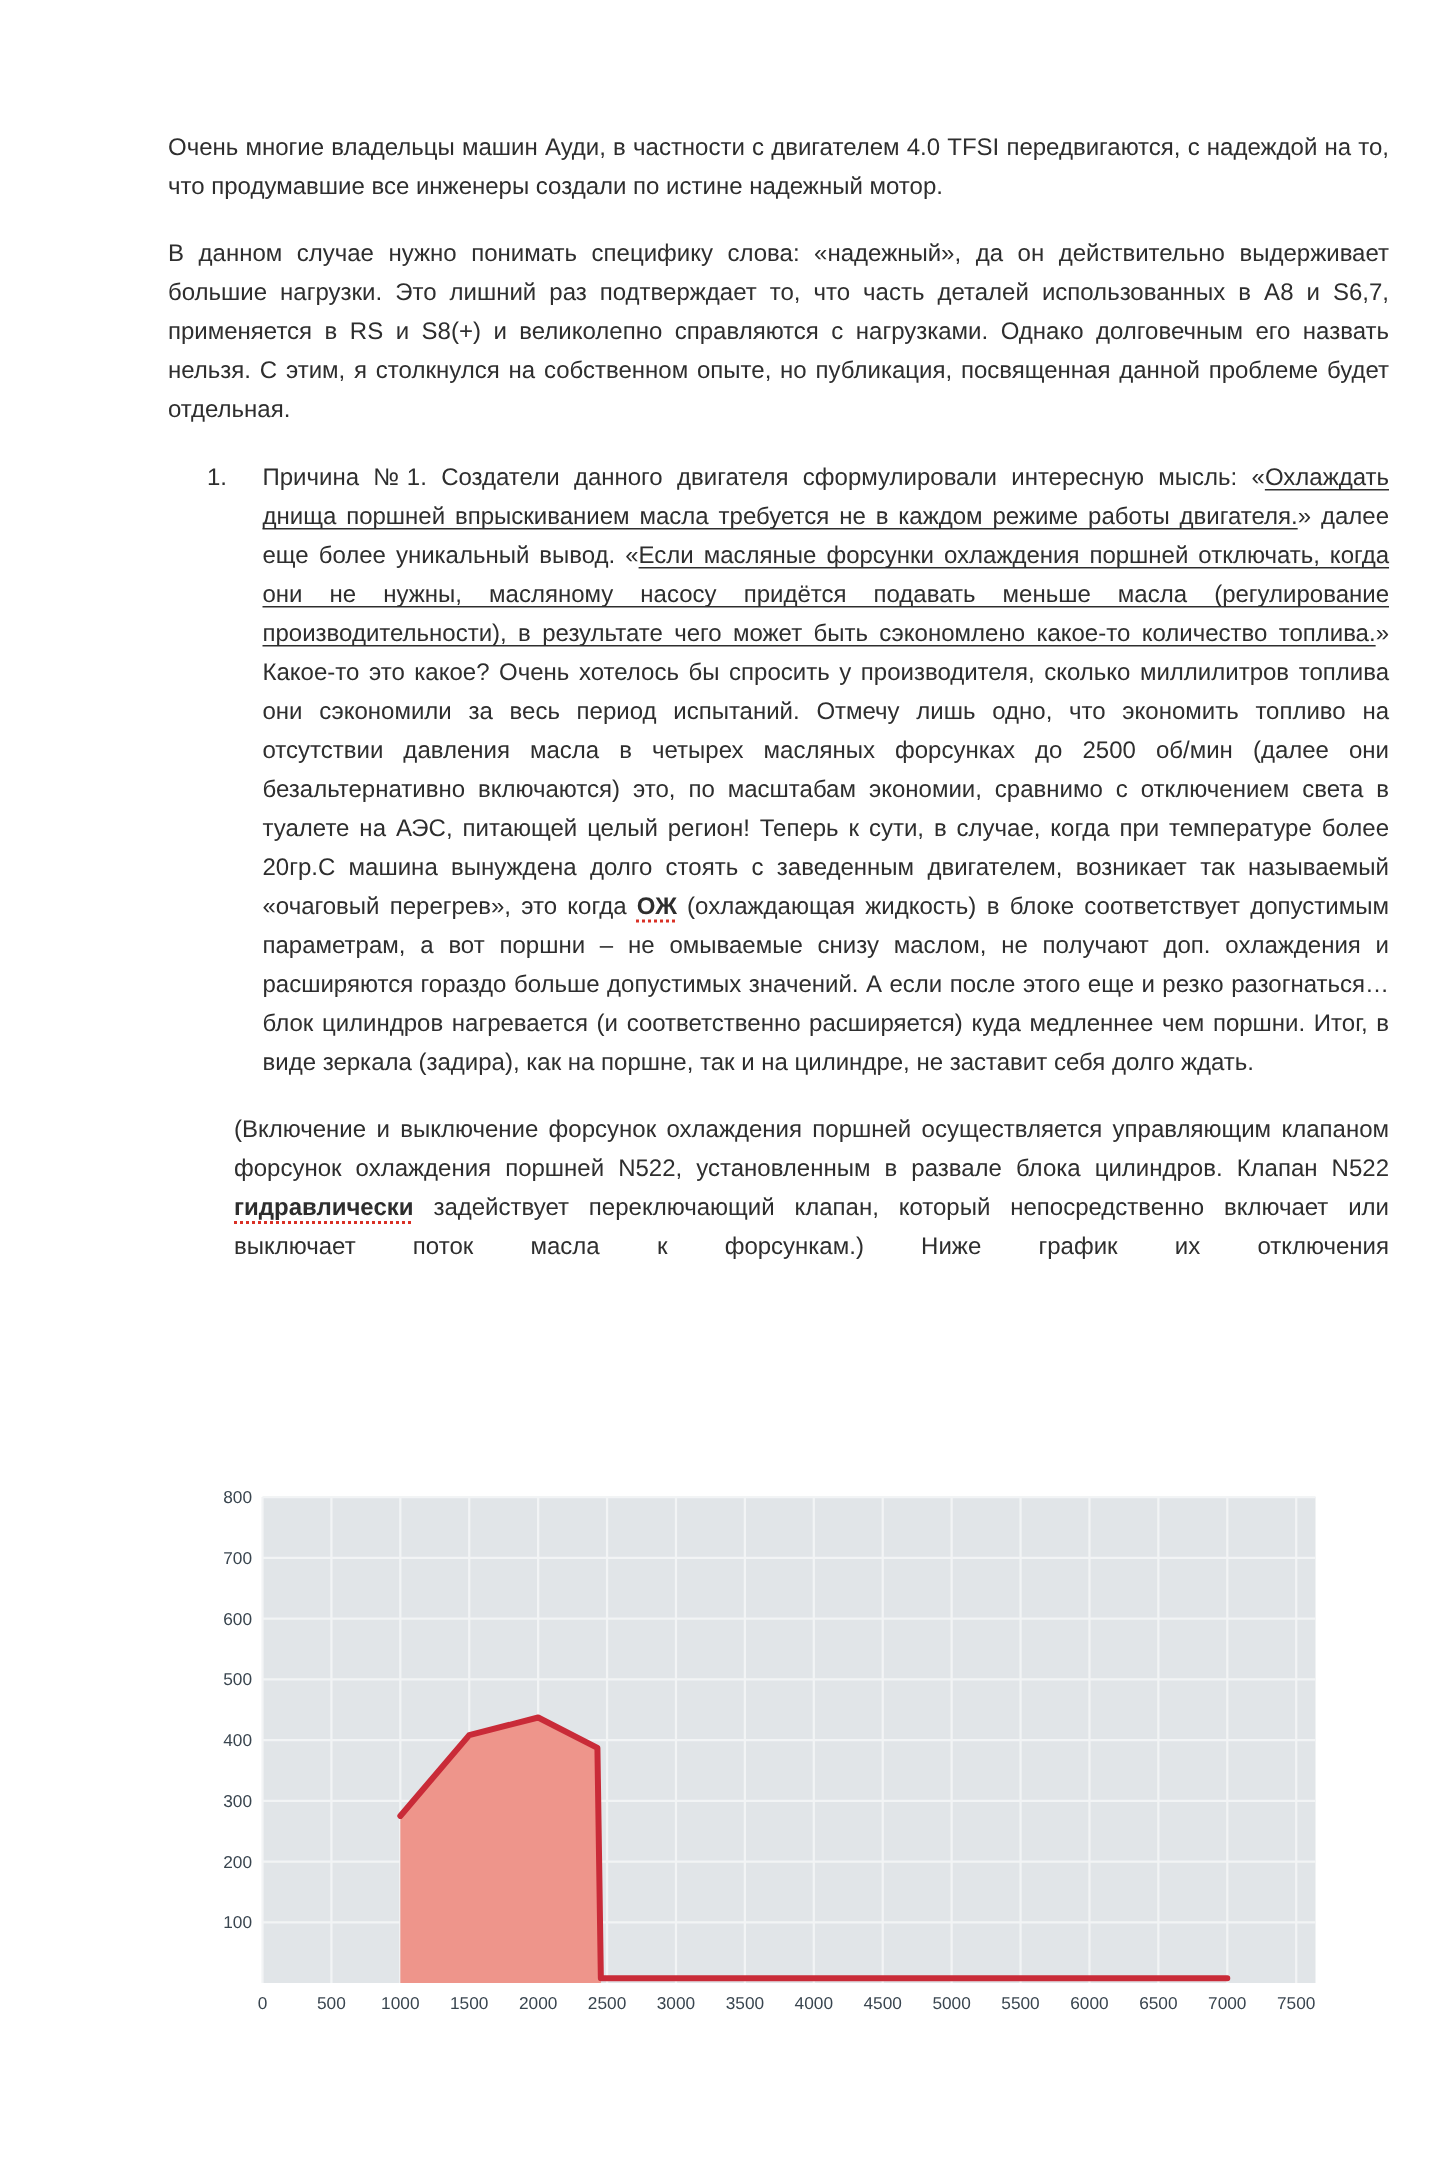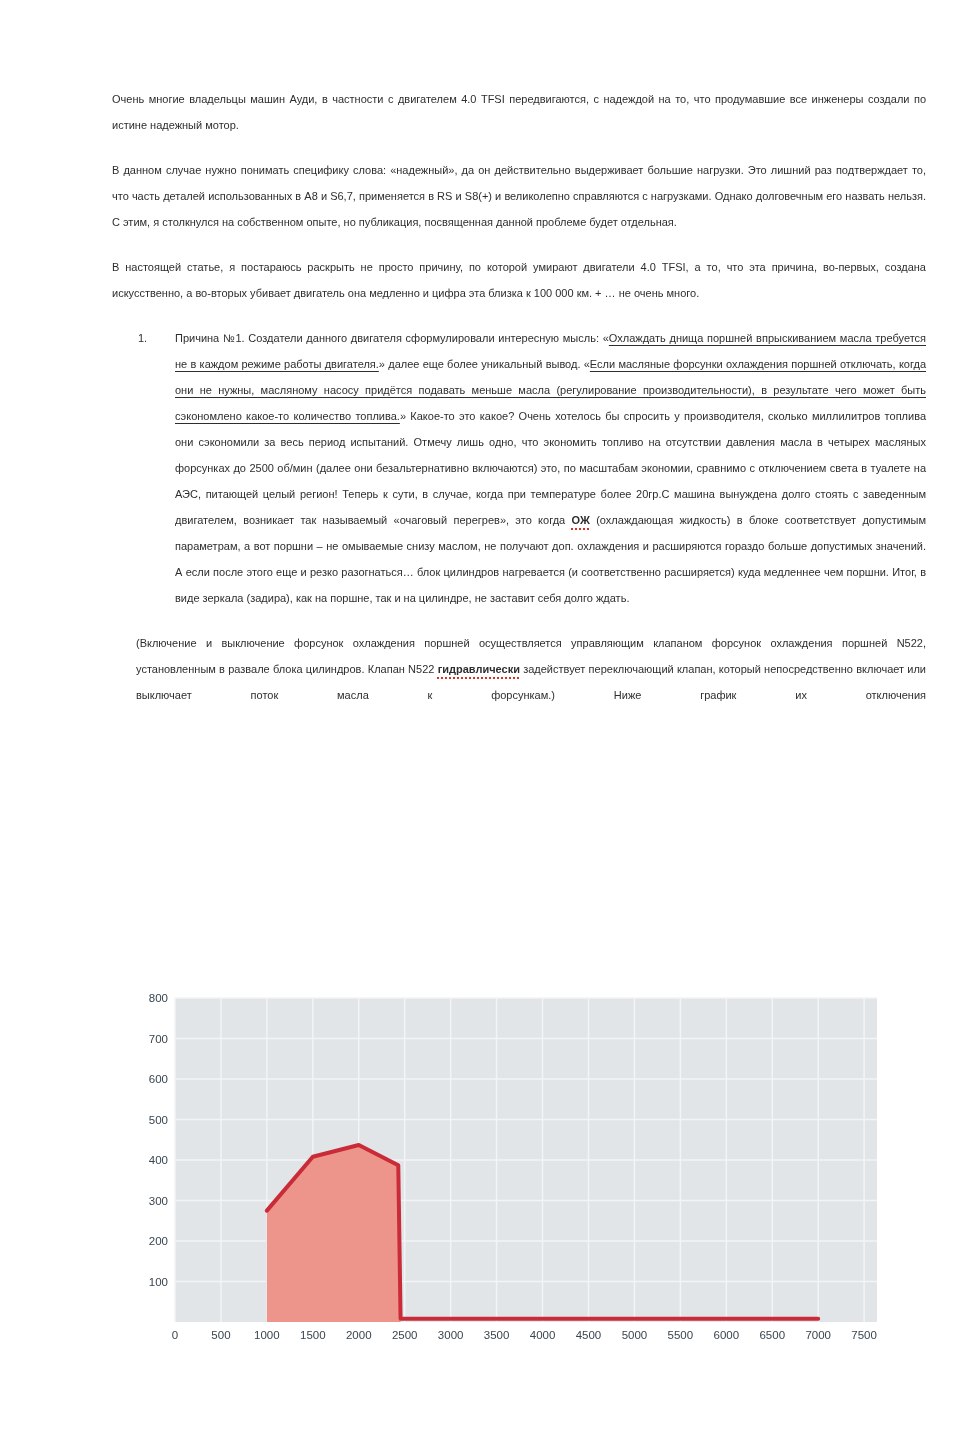--- a/index.html
+++ b/index.html
@@ -11,41 +11,41 @@
     background:#ffffff;
     overflow:hidden;
     font-family:"Liberation Sans",sans-serif;
   }
   .content{
     position:absolute;
     left:112px;
     top:86px;
     width:814px;
     color:#2e2e2e;
-    font-size:11px;
+    font-size:16px;
     line-height:26px;
   }
   .para{
     margin:0 0 19px 0;
     text-align:justify;
   }
   .list-item{
     display:flex;
     margin:0 0 19px 26px;
   }
   .num{
     flex:0 0 37px;
     width:37px;
   }
   .li-text{
     flex:1;
     margin:0;
   }
   .note{
-    margin-left:24px;
+    margin-left:44px;
     text-align-last:justify;
   }
   .u{
     text-decoration:underline;
     text-decoration-thickness:1px;
     text-underline-offset:3px;
   }
   .spell{
     text-decoration:underline;
     text-decoration-style:dotted;
@@ -64,21 +64,20 @@
     font-size:11.5px;
   }
 </style>
 </head>
 <body>
 
 <div class="page">
   <div class="content">
     <p class="para">Очень многие владельцы машин Ауди, в частности с двигателем 4.0 TFSI передвигаются, с надеждой на то, что продумавшие все инженеры создали по истине надежный мотор.</p>
     <p class="para">В данном случае нужно понимать специфику слова: «надежный», да он действительно выдерживает большие нагрузки. Это лишний раз подтверждает то, что часть деталей использованных в А8 и S6,7, применяется в RS и S8(+) и великолепно справляются с нагрузками. Однако долговечным его назвать нельзя. С этим, я столкнулся на собственном опыте, но публикация, посвященная данной проблеме будет отдельная.</p>
-    <p class="para">В настоящей статье, я постараюсь раскрыть не просто причину, по которой умирают двигатели 4.0 TFSI, а то, что эта причина, во-первых, создана искусственно, а во-вторых убивает двигатель она медленно и цифра эта близка к 100 000 км. + … не очень много.</p>
     <div class="list-item">
       <span class="num">1.</span>
       <p class="para li-text"><span class="">Причина №1. Создатели данного двигателя сформулировали интересную мысль: «</span><span class="u">Охлаждать днища поршней впрыскиванием масла требуется не в каждом режиме работы двигателя.</span><span class="">» далее еще более уникальный вывод. «</span><span class="u">Если масляные форсунки охлаждения поршней отключать, когда они не нужны, масляному насосу придётся подавать меньше масла (регулирование производительности), в результате чего может быть сэкономлено какое-то количество топлива.</span><span class="">» Какое-то это какое? Очень хотелось бы спросить у производителя, сколько миллилитров топлива они сэкономили за весь период испытаний. Отмечу лишь одно, что экономить топливо на отсутствии давления масла в четырех масляных форсунках до 2500 об/мин (далее они безальтернативно включаются) это, по масштабам экономии, сравнимо с отключением света в туалете на АЭС, питающей целый регион! Теперь к сути, в случае, когда при температуре более 20гр.С машина вынуждена долго стоять с заведенным двигателем, возникает так называемый «очаговый перегрев», это когда </span><span class="spell">ОЖ</span><span class=""> (охлаждающая жидкость) в блоке соответствует допустимым параметрам, а вот поршни – не омываемые снизу маслом, не получают доп. охлаждения и расширяются гораздо больше допустимых значений. А если после этого еще и резко разогнаться… блок цилиндров нагревается (и соответственно расширяется) куда медленнее чем поршни. Итог, в виде зеркала (задира), как на поршне, так и на цилиндре, не заставит себя долго ждать.</span></p>
     </div>
     <p class="para note"><span class="">(Включение и выключение форсунок охлаждения поршней осуществляется управляющим клапаном форсунок охлаждения поршней N522, установленным в развале блока цилиндров. Клапан N522 </span><span class="spell">гидравлически</span><span class=""> задействует переключающий клапан, который непосредственно включает или выключает поток масла к форсункам.) Ниже график их отключения</span></p>
   </div>
 
   <svg id="chart" width="752" height="352" aria-label="chart">
       <rect x="45" y="4" width="702" height="324" fill="#e1e5e8"></rect>
       <line x1="45" x2="747" y1="287.5" y2="287.5" stroke="#f2f4f5" stroke-width="1.5"></line>

